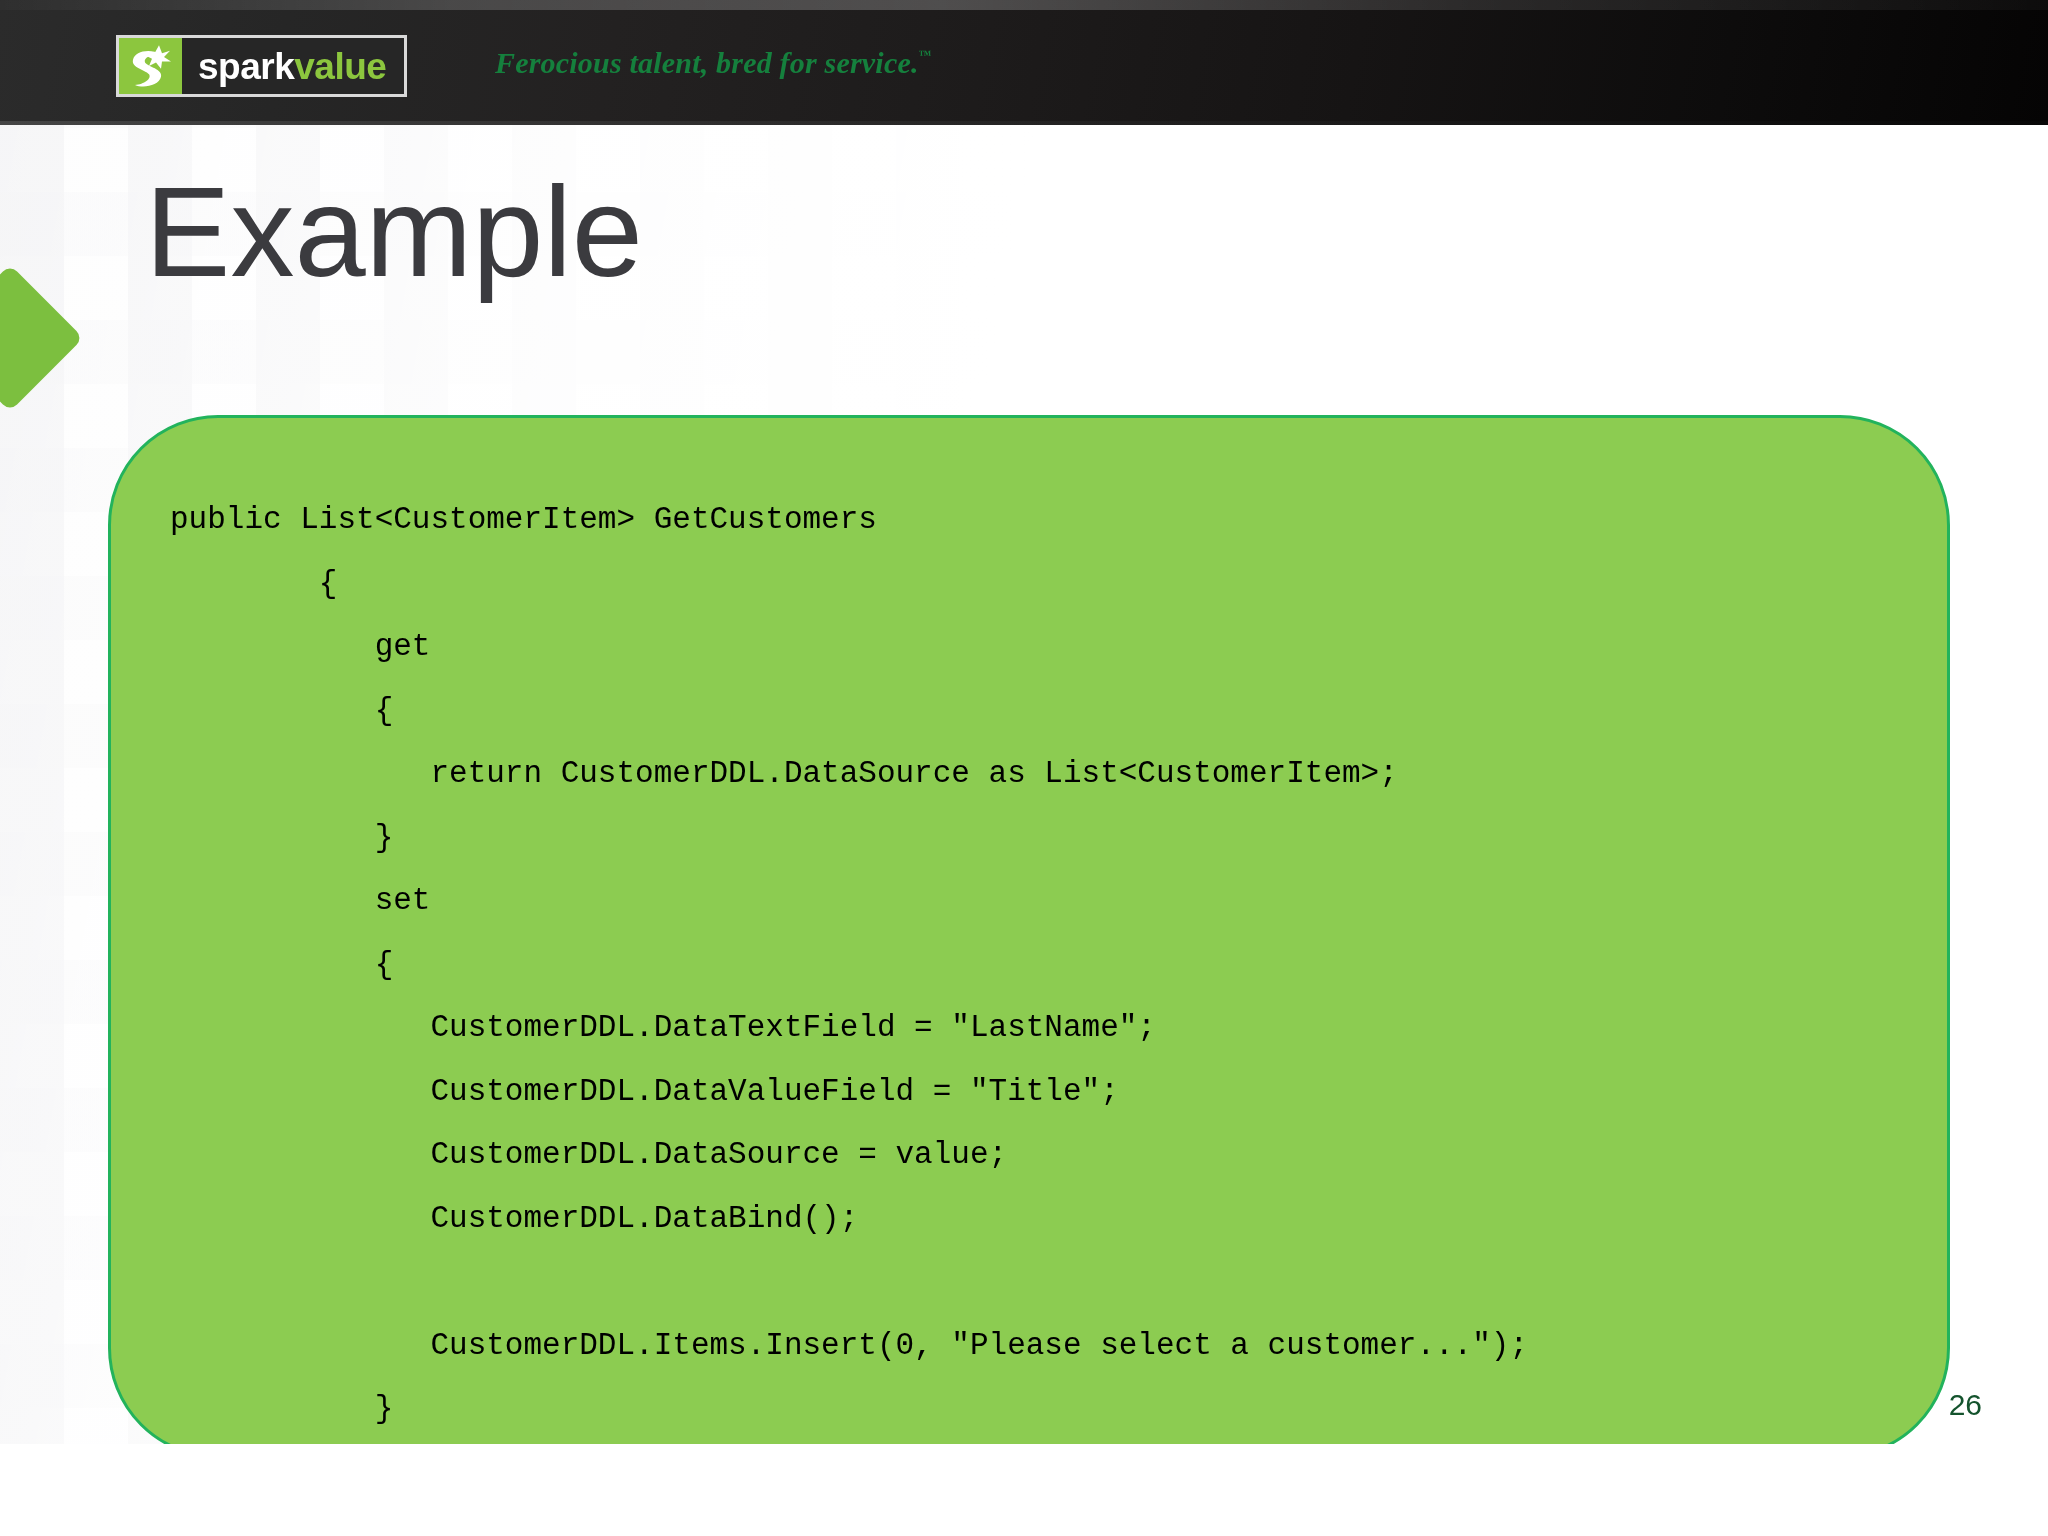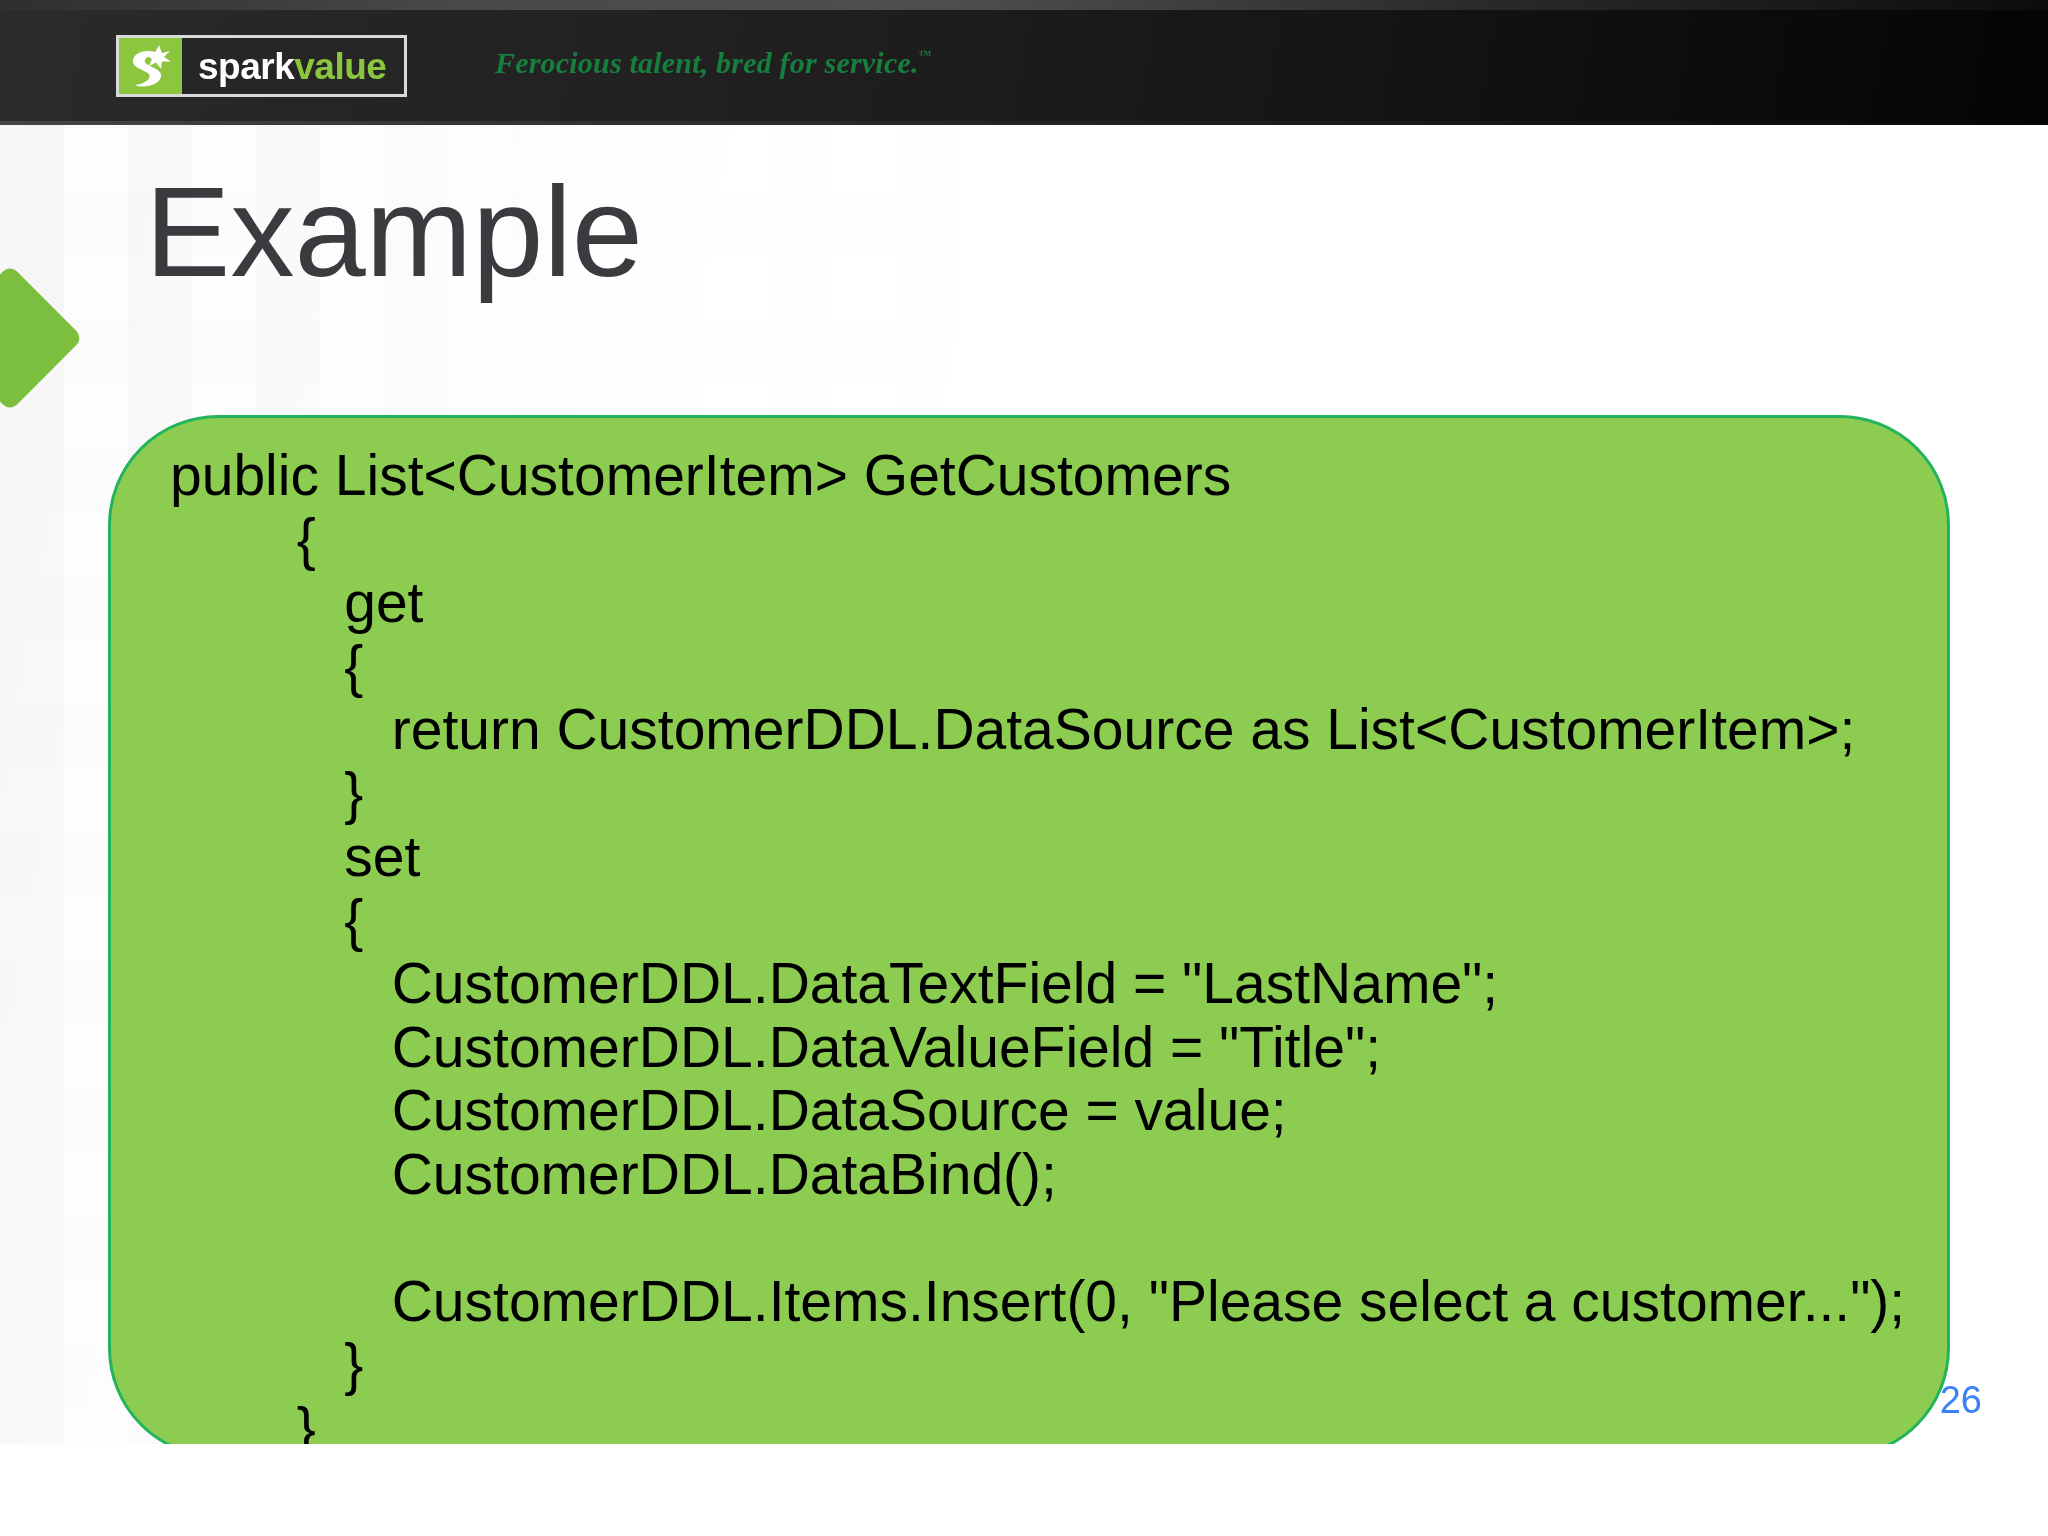--- a/index.html
+++ b/index.html
@@ -148,38 +148,38 @@
     height: 1043px;
     background: #8ccc51;
     border: 3px solid #22b35c;
     border-radius: 110px;
     box-sizing: border-box;
   }
 
   .code-text {
     position: absolute;
     left: 170px;
-    top: 444px;
+    top: 488px;
     width: 1800px;
-    font-size: 57px;
+    font-size: 31px;
     line-height: 63.5px;
     color: #000000;
     white-space: pre;
-    font-family: Liberation Sans, sans-serif;
+    font-family: Liberation Mono, monospace;
   }
   .code-line { white-space: pre; }
   .code-line.blank { color: transparent; }
 
   
   .page-number {
     position: absolute;
     right: 66px;
     bottom: 22px;
-    font-size: 38px;
-    color: #3b82f6;
+    font-size: 30px;
+    color: #14532d;
   }
 </style>
 </head>
 <body>
 
 <div class="slide">
 
   <div class="slide-bg"></div>
   <div class="slide-bg-fade"></div>
 

